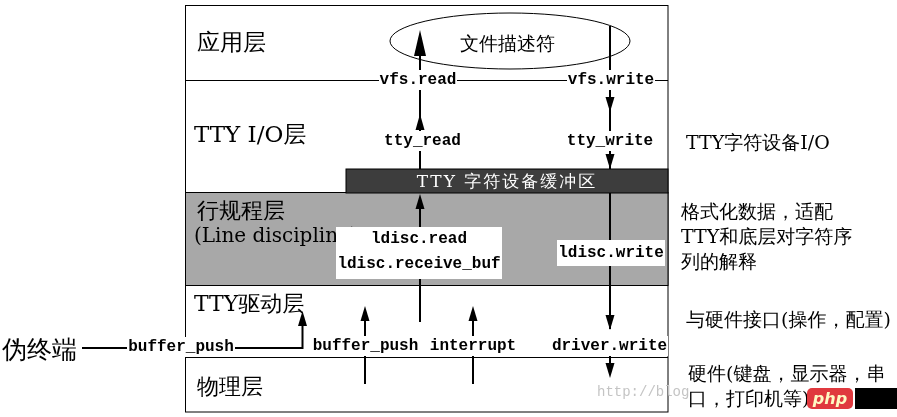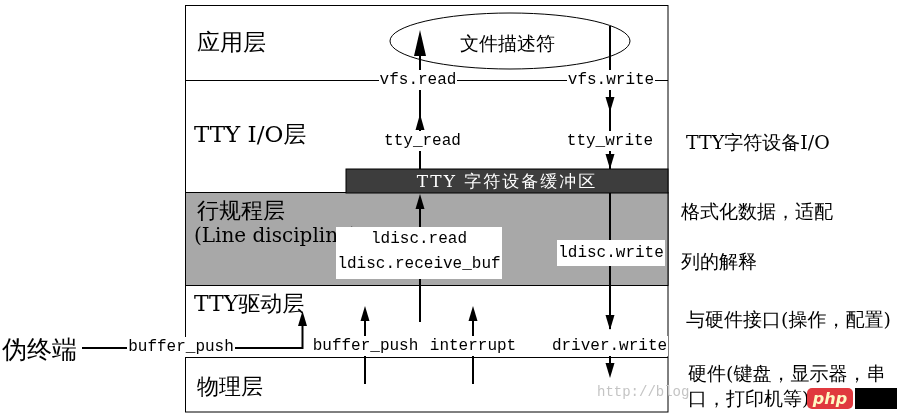--- a/index.html
+++ b/index.html
@@ -2,21 +2,21 @@
 <html><head>
 <meta charset="utf-8">
 <style>
   html,body{margin:0;padding:0;background:#fff;}
   .stage{position:relative;width:897px;height:417px;background:#fff;overflow:hidden;
          font-family:"Liberation Sans",sans-serif;color:#000;}
   .stage svg{position:absolute;left:0;top:0;z-index:0;}
   .label{position:absolute;white-space:nowrap;z-index:2;}
   .cn{font-family:"DejaVu Serif","Liberation Serif",serif;}
   .layer{font-size:23px;}
-  .mono{font-family:"Liberation Mono","DejaVu Sans Mono",monospace;font-size:16px;line-height:20px;}
+  .mono{font-family:"Liberation Mono","DejaVu Sans Mono",monospace;font-size:16px;line-height:20px;font-weight:bold;}
   .mask{background:#fff;text-align:center;}
   .note{font-size:19px;line-height:25px;}
   .barlabel{color:#fff;text-align:center;font-size:17px;letter-spacing:2px;line-height:24px;}
   .ldiscbox{background:#fff;text-align:center;line-height:25px;z-index:2;position:absolute;}
   .watermark{position:absolute;z-index:1;color:#c4c4c4;
              font-family:"Liberation Mono","DejaVu Sans Mono",monospace;font-size:14px;}
   .phpbadge{position:absolute;z-index:3;background:#e0393e;color:#fef9c3;border-radius:5px;
             font-style:italic;font-weight:bold;font-size:16px;text-align:center;line-height:21px;
             font-family:"DejaVu Sans",sans-serif;}
   .blackbox{position:absolute;z-index:3;background:#000;}
@@ -88,20 +88,21 @@
   </div>
   <div class="ldiscbox mono" style="left:557px;top:240px;width:108px;height:26px;line-height:26px;">ldisc.write</div>
 
   <div class="label mono mask" style="left:127px;top:337px;width:108px;">buffer_push</div>
   <div class="label mono mask" style="left:312px;top:336px;width:107px;">buffer_push</div>
   <div class="label mono mask" style="left:429px;top:336px;width:88px;">interrupt</div>
   <div class="label mono mask" style="left:551px;top:336px;width:117px;">driver.write</div>
 
   <div class="label cn note" style="left:686px;top:130px;">TTY字符设备I/O</div>
   <div class="label cn note" style="left:681px;top:199px;">格式化数据，适配</div>
+  <div class="label cn note" style="left:681px;top:224px;">TTY和底层对字符序</div>
   <div class="label cn note" style="left:681px;top:249px;">列的解释</div>
   <div class="label cn note" style="left:686px;top:307px;">与硬件接口(操作，配置)</div>
   <div class="label cn note" style="left:688px;top:361px;">硬件(键盘，显示器，串</div>
   <div class="label cn note" style="left:688px;top:386px;">口，打印机等)</div>
 
   <div class="watermark" style="left:597px;top:384px;">http://blog</div>
   <div class="phpbadge" style="left:807px;top:388px;width:46px;height:21px;">php</div>
   <div class="blackbox" style="left:855px;top:388px;width:42px;height:21px;"></div>
 
 </div>

